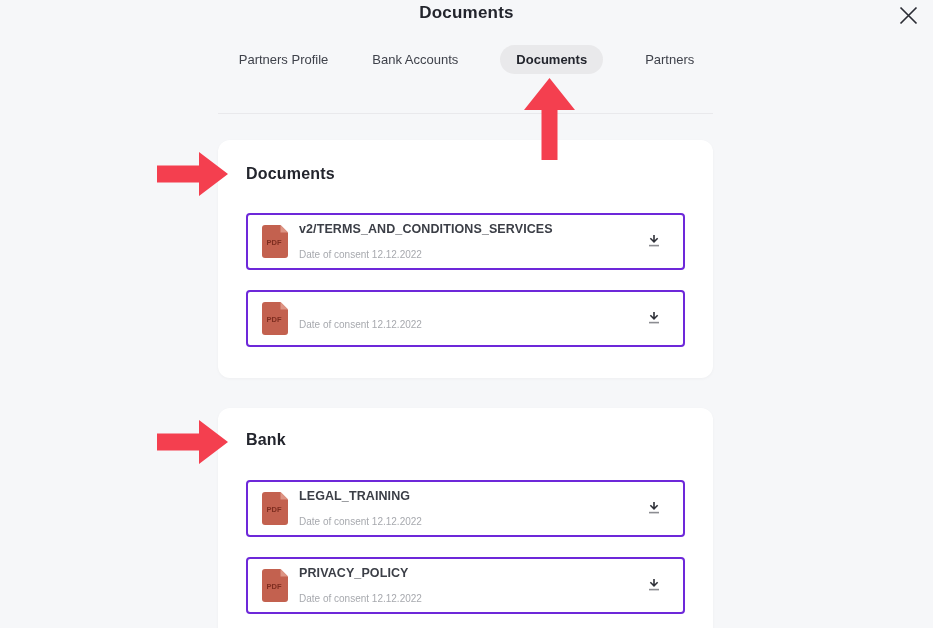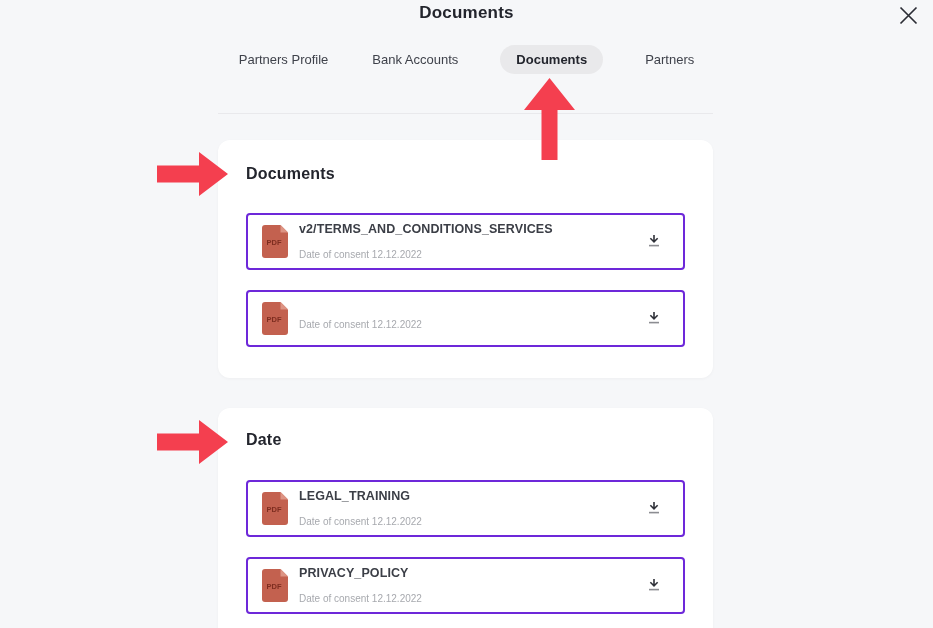--- a/index.html
+++ b/index.html
@@ -185,21 +185,21 @@
             <path d="M6.2 1 h1.6 v5 l2.3 -2.3 1.1 1.1 L7 9 2.8 4.8 3.9 3.7 6.2 6 Z" fill="#2e3038"></path>
             <rect x="2" y="10.8" width="10" height="1.6" fill="#2e3038" opacity="0.55"></rect>
           </svg>
         </button>
       </div>
 
     </div>
   </section>
 
   <section class="section-card card-legal">
-    <h2 class="section-title">Date</h2>
+    <h2 class="section-title">Bank</h2>
     <div class="doc-rows">
 
       <div class="doc-row">
         <svg class="pdf-icon" viewBox="0 0 26 33">
           <path d="M3 0 h15.5 L26 7.5 V30 a3 3 0 0 1 -3 3 H3 a3 3 0 0 1 -3 -3 V3 a3 3 0 0 1 3 -3 Z" fill="#c3614f"></path>
           <path d="M18.5 0 L26 7.5 H18.5 Z" fill="#dd9484"></path>
           <text x="12" y="19.5" text-anchor="middle" font-size="7.5" font-weight="bold" font-family="Liberation Sans, DejaVu Sans, sans-serif" fill="#7e2d20">PDF</text>
         </svg>
         <div class="doc-text">
           <span class="doc-name">LEGAL_TRAINING</span>

